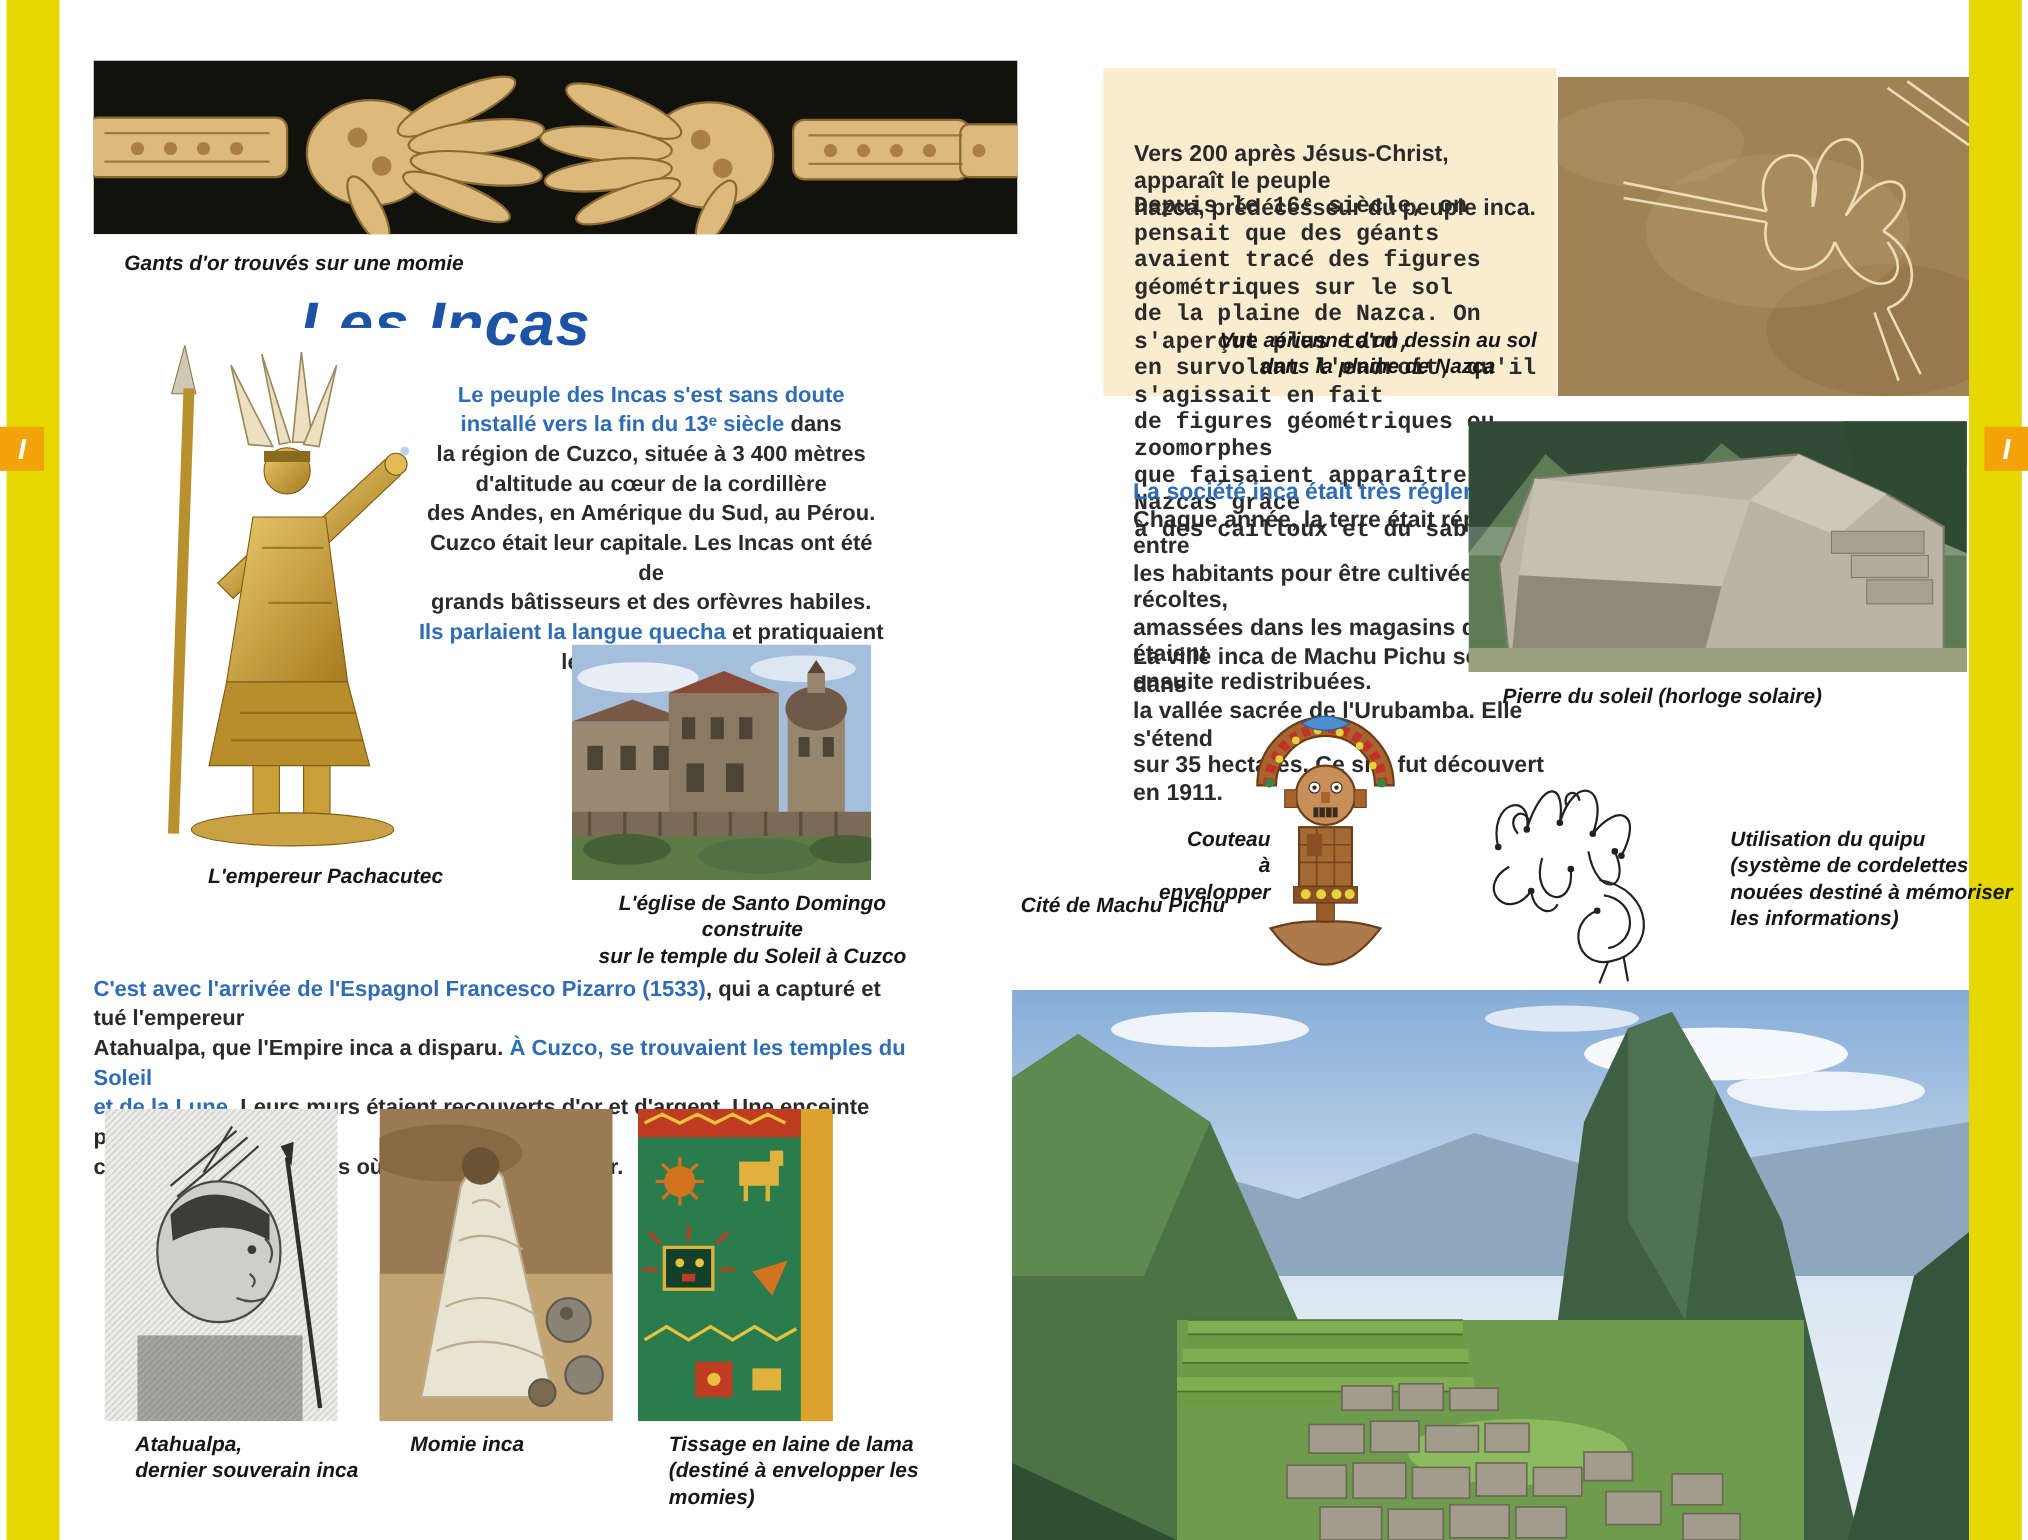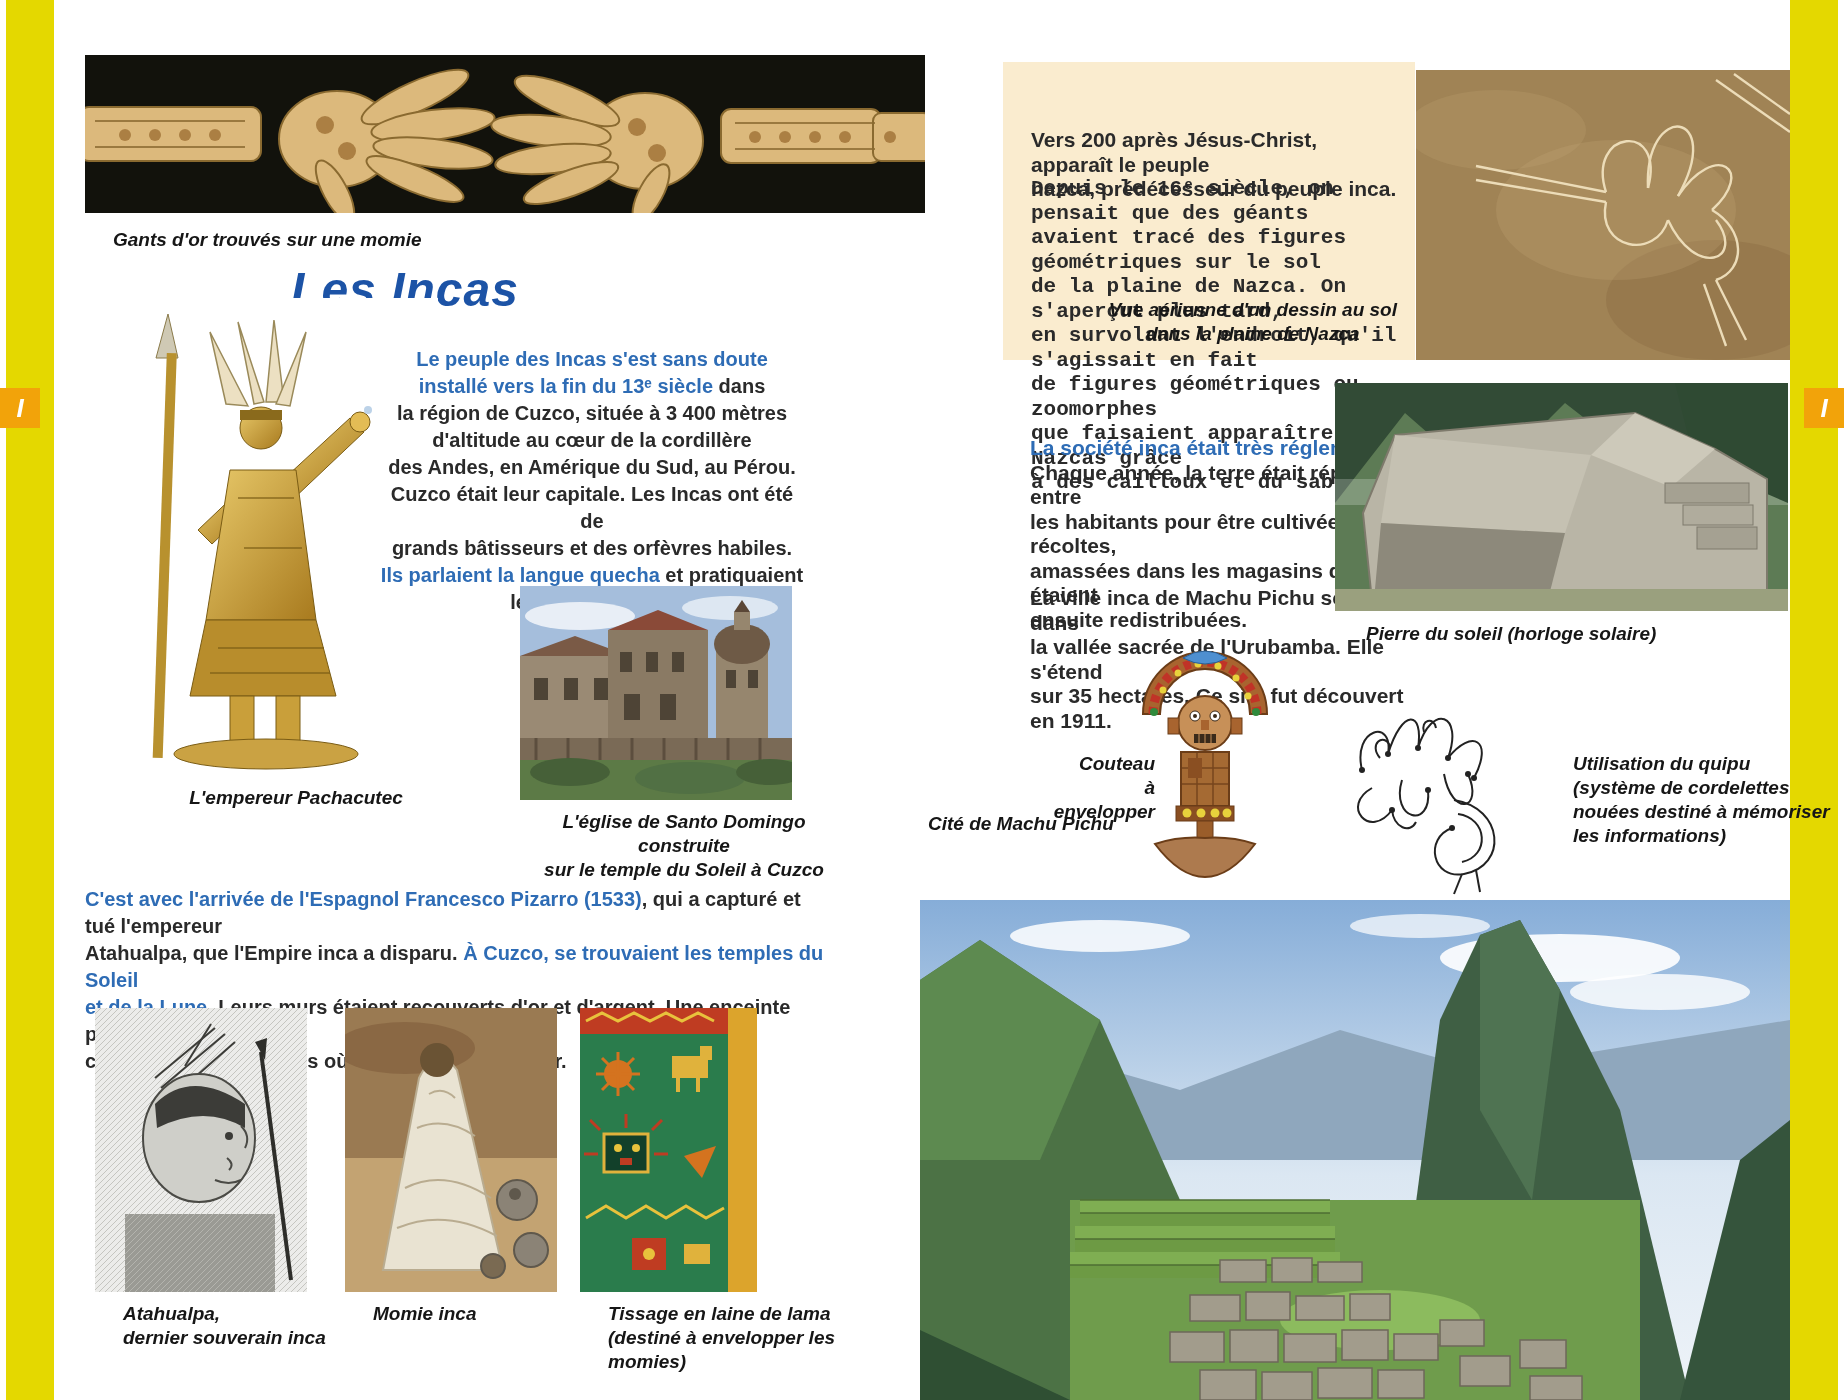--- a/index.html
+++ b/index.html
@@ -4,21 +4,21 @@
 <style>
   html,body{margin:0;padding:0;}
   body{width:1844px;height:1400px;position:relative;background:#ffffff;overflow:hidden;
        font-family:"Liberation Sans",sans-serif;}
   .abs{position:absolute;}
   .preline{white-space:pre-line;}
   .cap{font-style:italic;font-weight:bold;font-size:19px;line-height:24px;color:#161616;white-space:pre-line;margin-left:28px;}
   .body20{font-weight:bold;font-size:20px;line-height:27px;color:#2a2a2a;white-space:pre-line;}
   .body19{font-weight:bold;font-size:21px;line-height:24.5px;color:#2a2a2a;white-space:pre-line;margin-top:44px;}
   .blu{color:#2e6cb5;}
-  .title{font-style:italic;font-weight:bold;font-size:48px;color:#1c53a6;text-align:center;letter-spacing:1px;}
+  .title{font-style:italic;font-weight:bold;font-size:56px;color:#1c53a6;text-align:center;letter-spacing:1px;}
   .sidebar{top:0;height:1400px;width:48px;background:#e4d800;}
   .tab{width:40px;height:40px;background:#f2a30a;color:#ffffff;font-style:italic;font-weight:bold;
        font-size:26px;display:flex;align-items:center;justify-content:center;z-index:5;}
   .photo{display:block;}
 </style>
 </head>
 <body>
 
 <div class="abs sidebar" style="left:6px;"></div>
 <div class="abs sidebar" style="right:6px;"></div>

